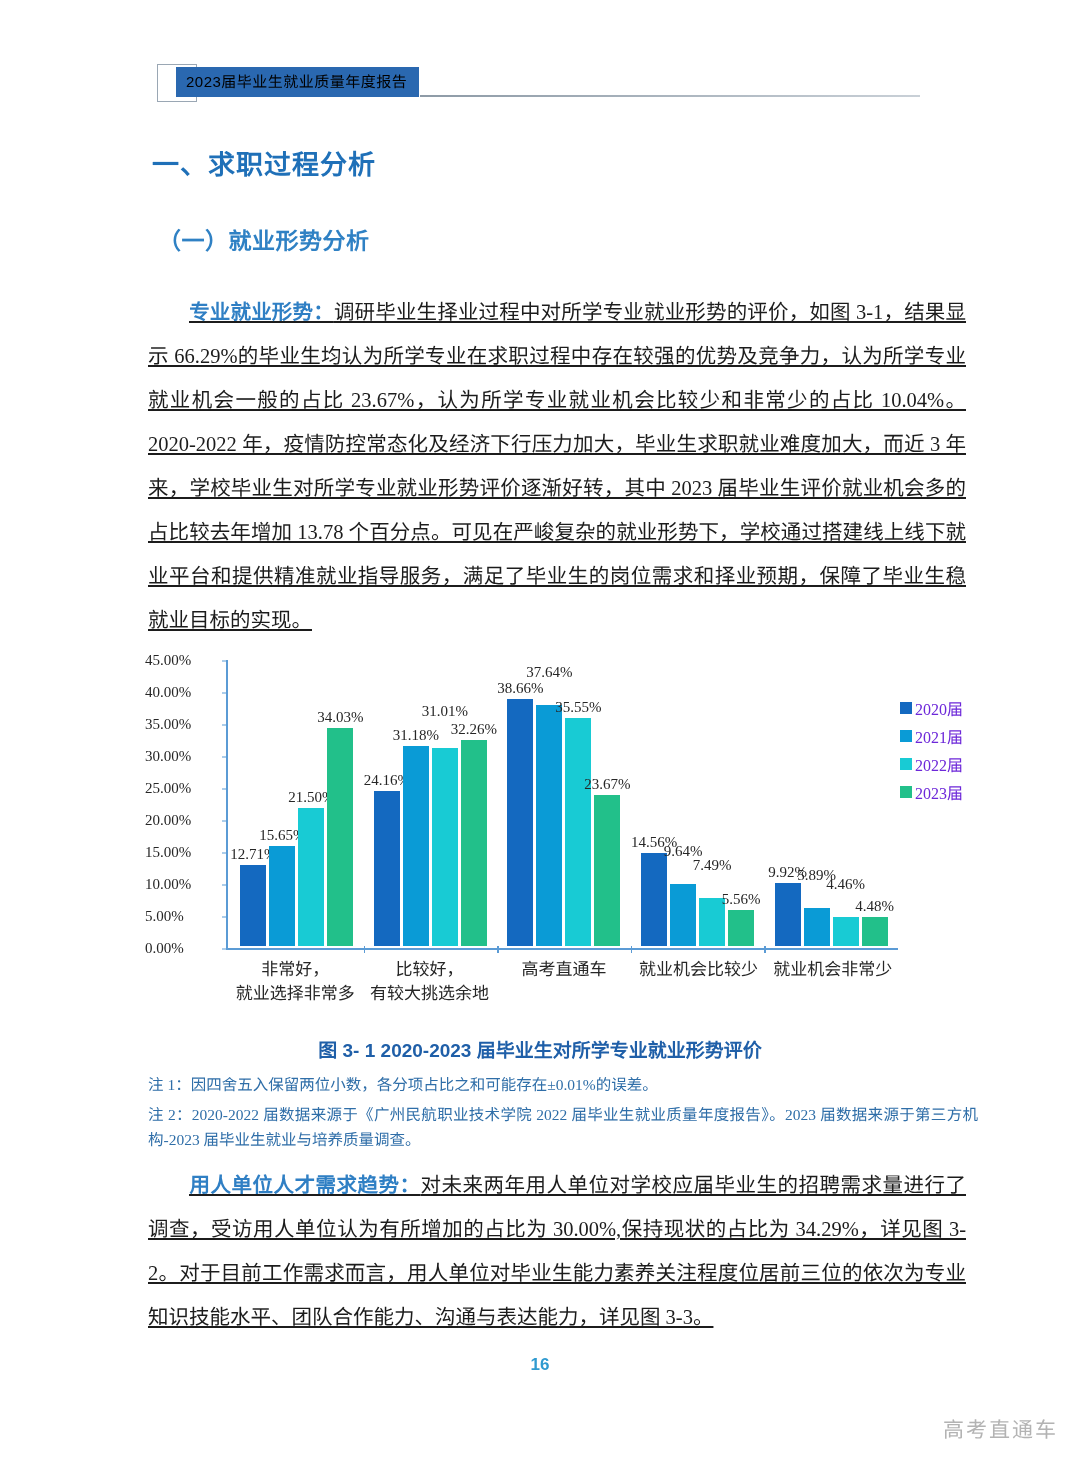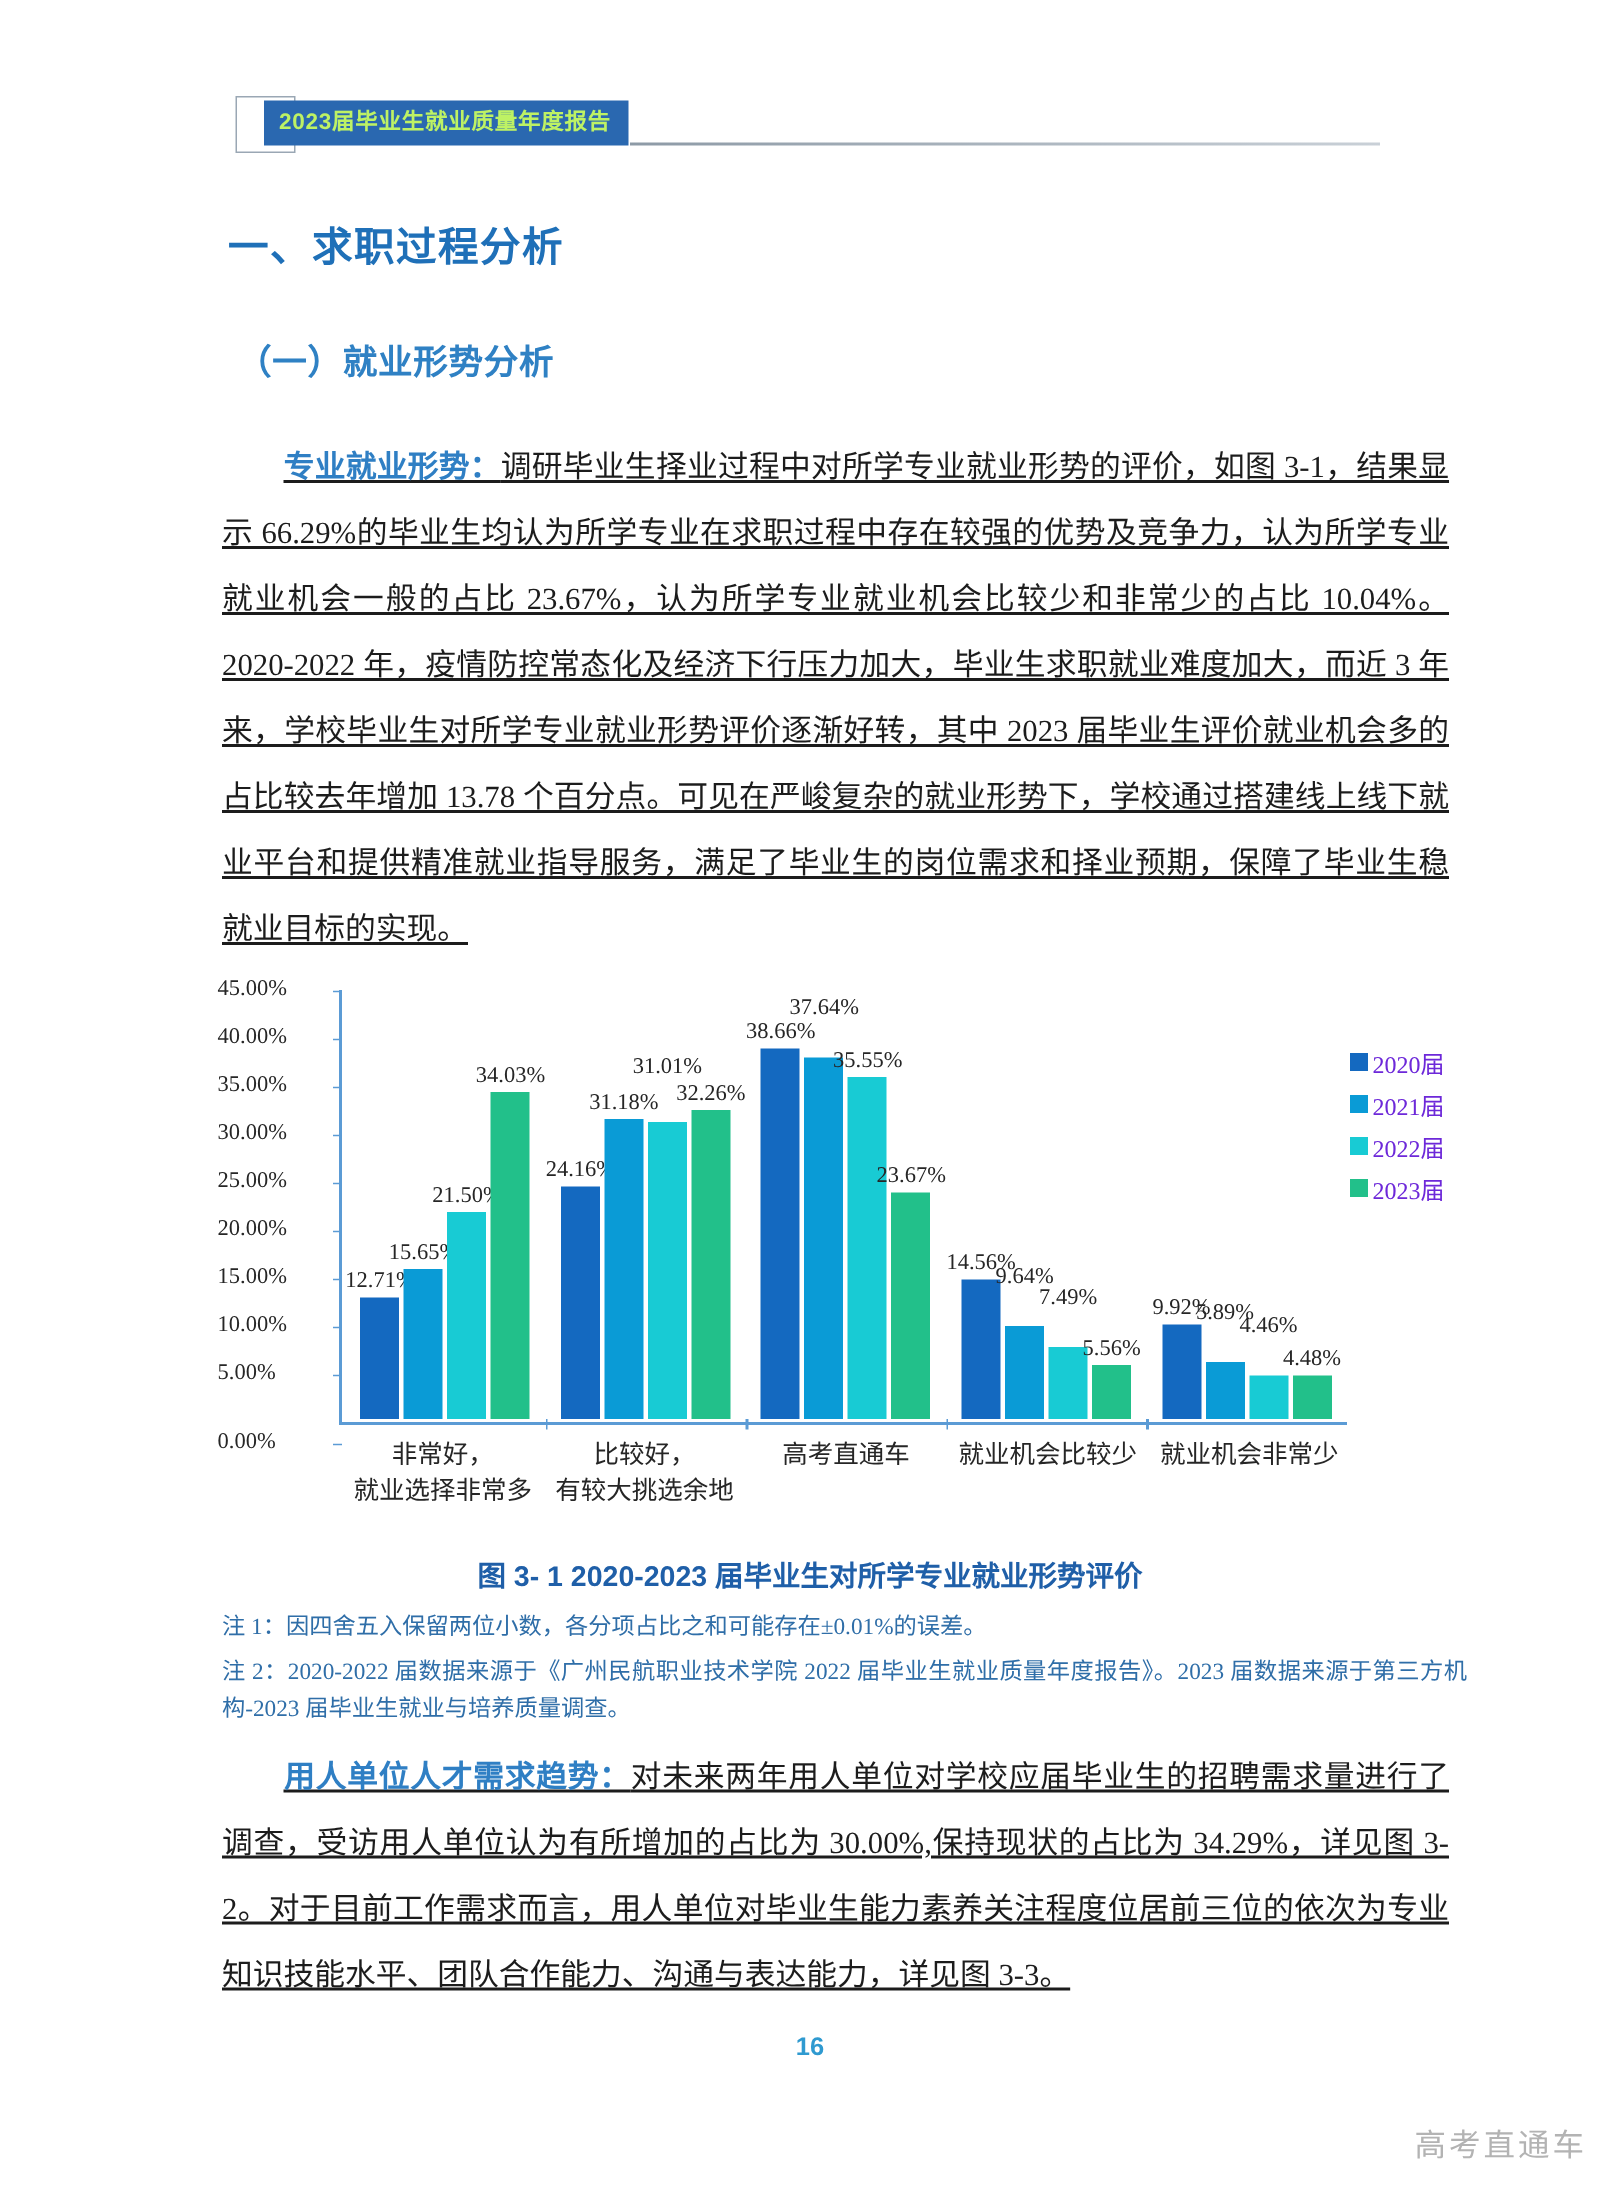--- a/index.html
+++ b/index.html
@@ -35,23 +35,23 @@
     border: 1px solid #9aa7b4;
     background: #ffffff;
     box-sizing: border-box;
   }
   .header-tag {
     position: absolute;
     left: 176px; top: 5px;
     height: 30px;
     padding: 0 12px 0 10px;
     background: #2a68b0;
-    color: #bef264;
-    font-family: "Liberation Sans", "DejaVu Sans", sans-serif;
-    font-weight: bold;
+    color: #000000;
+    font-family: "Liberation Sans", "DejaVu Sans", sans-serif;
+    font-weight: normal;
     font-size: 15px;
     letter-spacing: .5px;
     line-height: 30px;
     white-space: nowrap;
   }
   .header-rule {
     position: absolute;
     left: 420px; top: 33px;
     width: 500px; height: 2px;
     background: linear-gradient(to right, #8d9aa6, #c9d0d7);
@@ -273,21 +273,21 @@
       <div id="yticks">
           <div class="ytick" style="top: 0px;">45.00%</div>
           <div class="ytick" style="top: 32px;">40.00%</div>
           <div class="ytick" style="top: 64px;">35.00%</div>
           <div class="ytick" style="top: 96px;">30.00%</div>
           <div class="ytick" style="top: 128px;">25.00%</div>
           <div class="ytick" style="top: 160px;">20.00%</div>
           <div class="ytick" style="top: 192px;">15.00%</div>
           <div class="ytick" style="top: 224px;">10.00%</div>
           <div class="ytick" style="top: 256px;">5.00%</div>
-          <div class="ytick" style="top: 302px;">0.00%</div>
+          <div class="ytick" style="top: 288px;">0.00%</div>
         </div>
       <div class="groups" id="bar-groups">
           <div class="group">
             <div class="bar-wrap">
               <div class="bar" style="height: 81.344px; background: rgb(20, 105, 192);"></div>
               <div class="bar-label" style="bottom: 84.344px;">12.71%</div>
             </div>
             <div class="bar-wrap">
               <div class="bar" style="height: 100.16px; background: rgb(10, 155, 214);"></div>
               <div class="bar-label" style="bottom: 103.16px;">15.65%</div>

